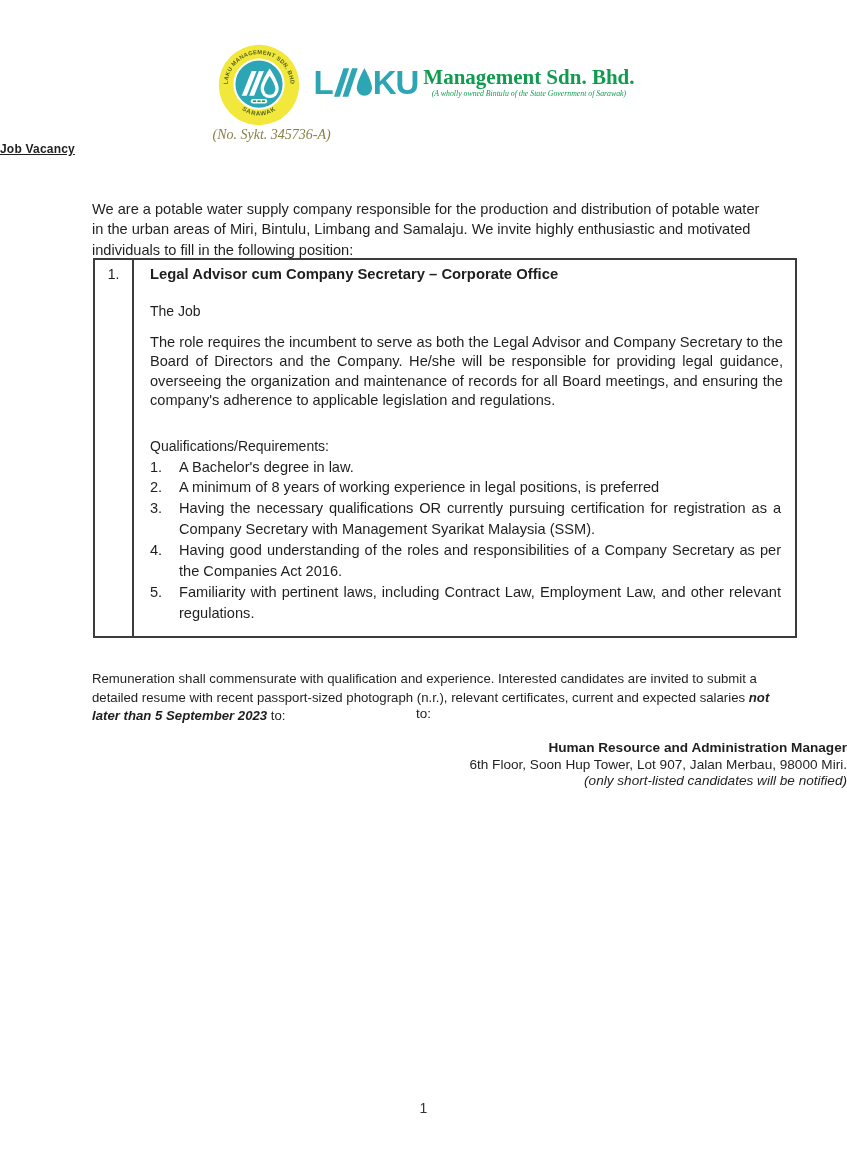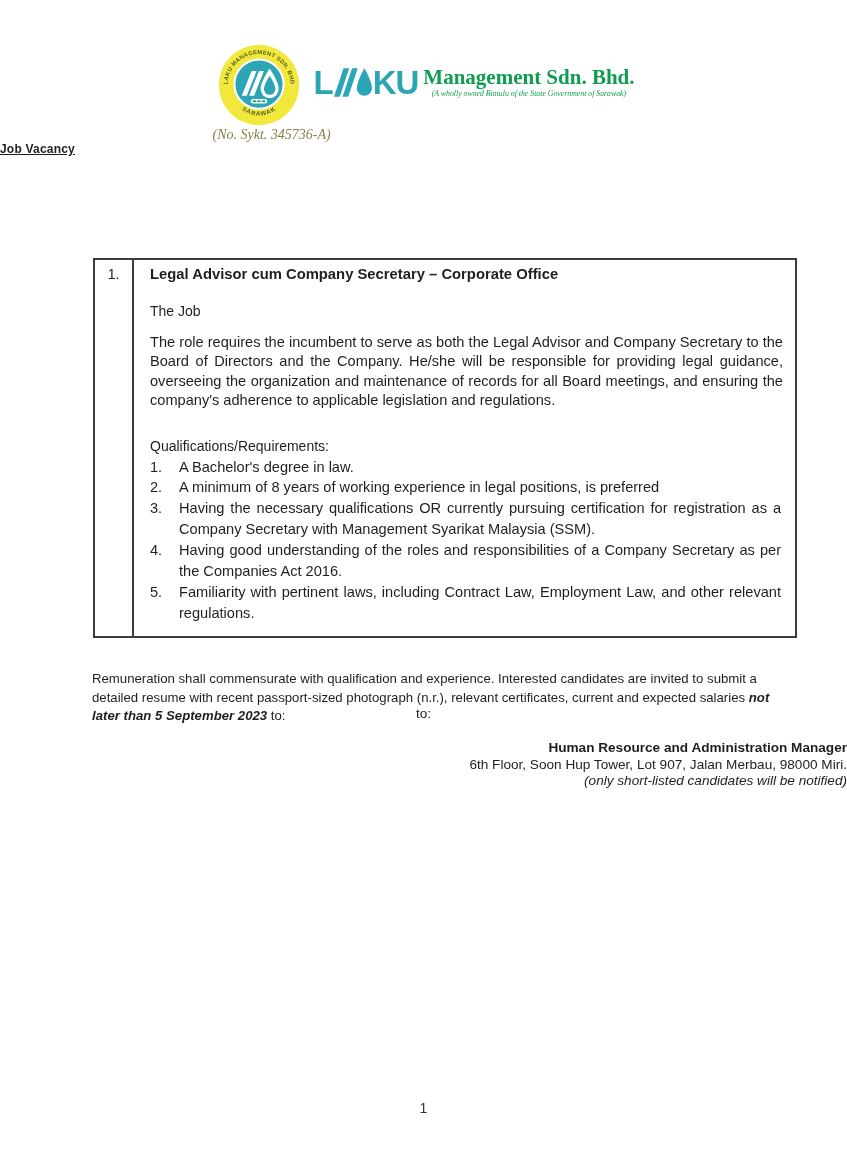--- a/index.html
+++ b/index.html
@@ -98,20 +98,21 @@
         <div class="brand-right">
           <div class="company-name">Management Sdn. Bhd.</div>
           <div class="tagline">(A wholly owned Bintulu of the State Government of Sarawak)</div>
         </div>
       </div>
     </div>
   </div>
 
   <div class="doc-title">Job Vacancy</div>
 
+  <p class="intro">We are a potable water supply company responsible for the production and distribution of potable water in the urban areas of Miri, Bintulu, Limbang and Samalaju. We invite highly enthusiastic and motivated individuals to fill in the following position:</p>
 
   <div class="vacancy-table">
     <div class="num-col">1.</div>
     <div class="content-col">
       <div class="position-title">Legal Advisor cum Company Secretary – Corporate Office</div>
 
       <div class="section-heading job-heading">The Job</div>
       <div class="job-body">The role requires the incumbent to serve as both the Legal Advisor and Company Secretary to the Board of Directors and the Company. He/she will be responsible for providing legal guidance, overseeing the organization and maintenance of records for all Board meetings, and ensuring the company's adherence to applicable legislation and regulations.</div>
 
       <div class="section-heading qual-heading">Qualifications/Requirements:</div>

